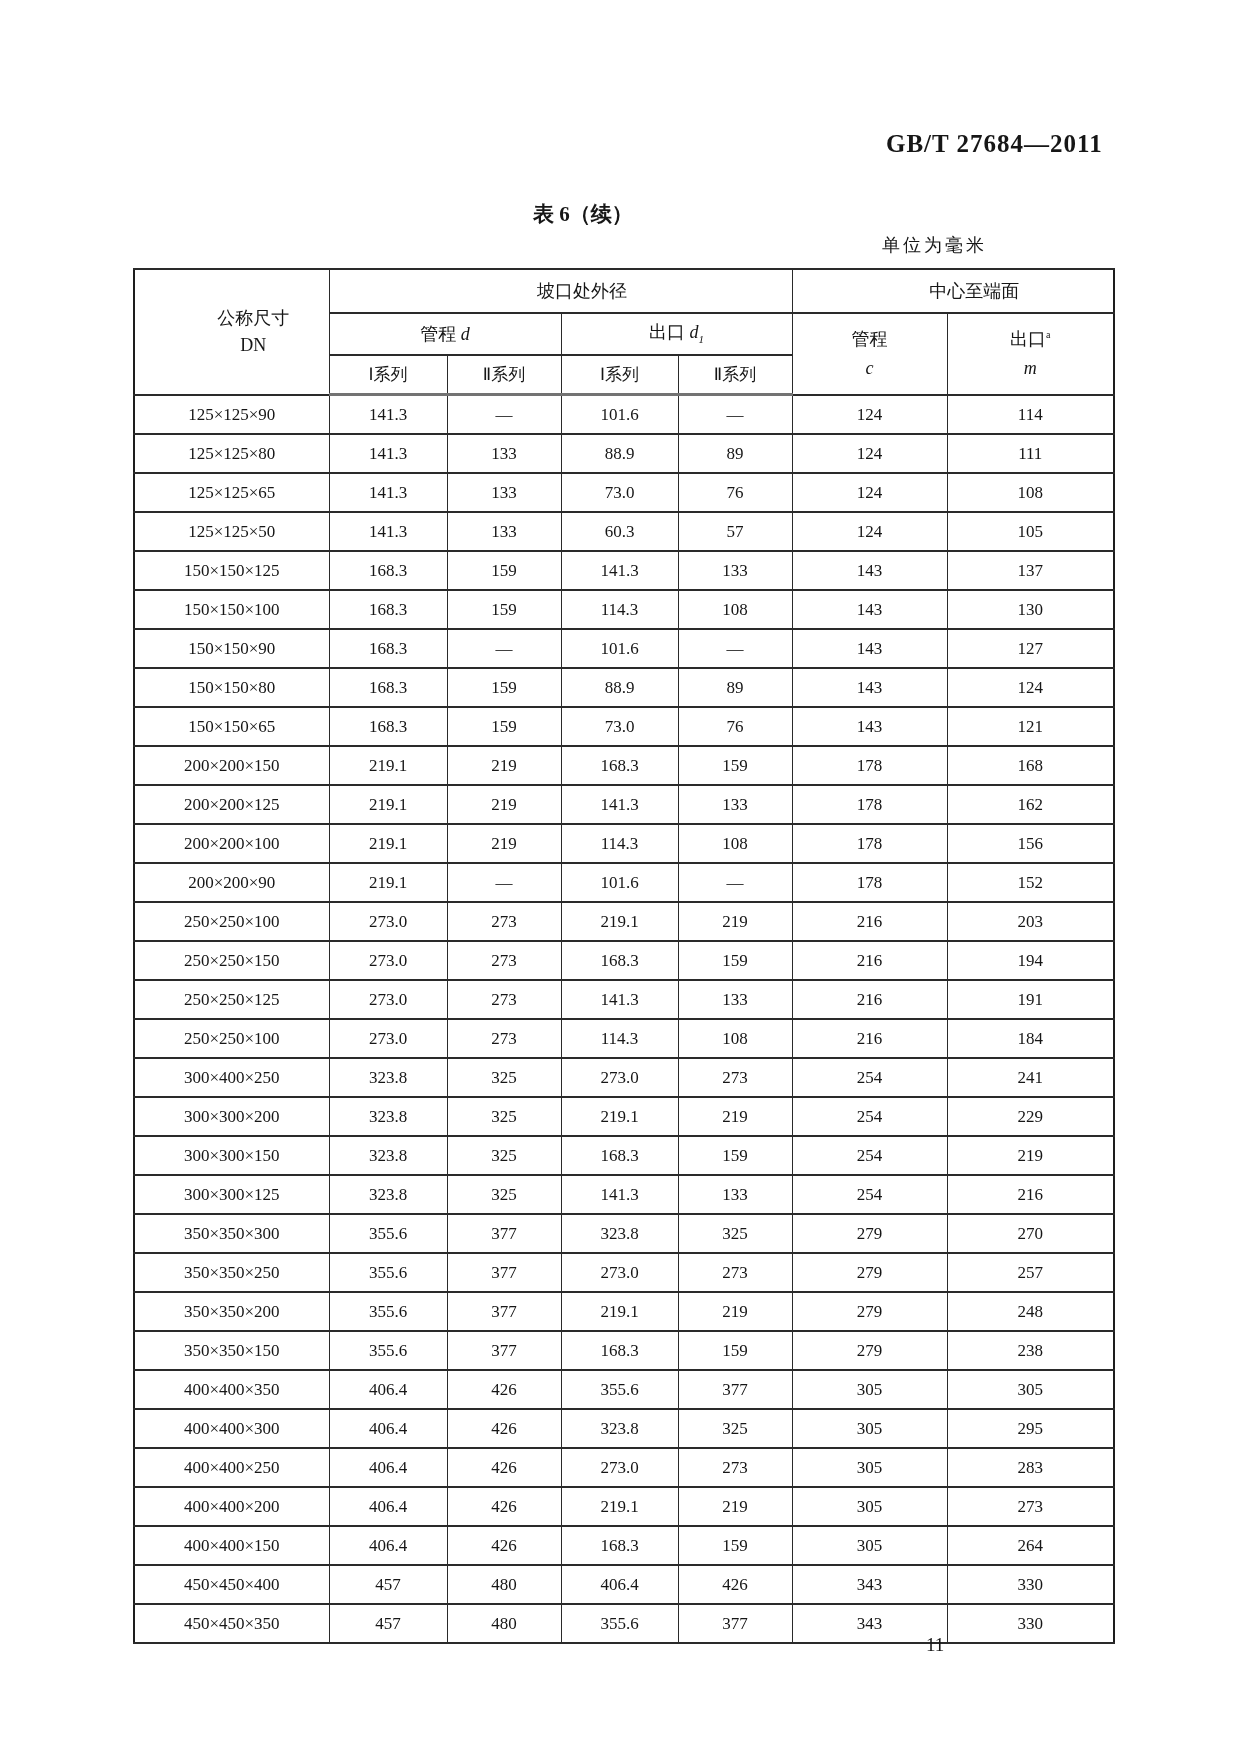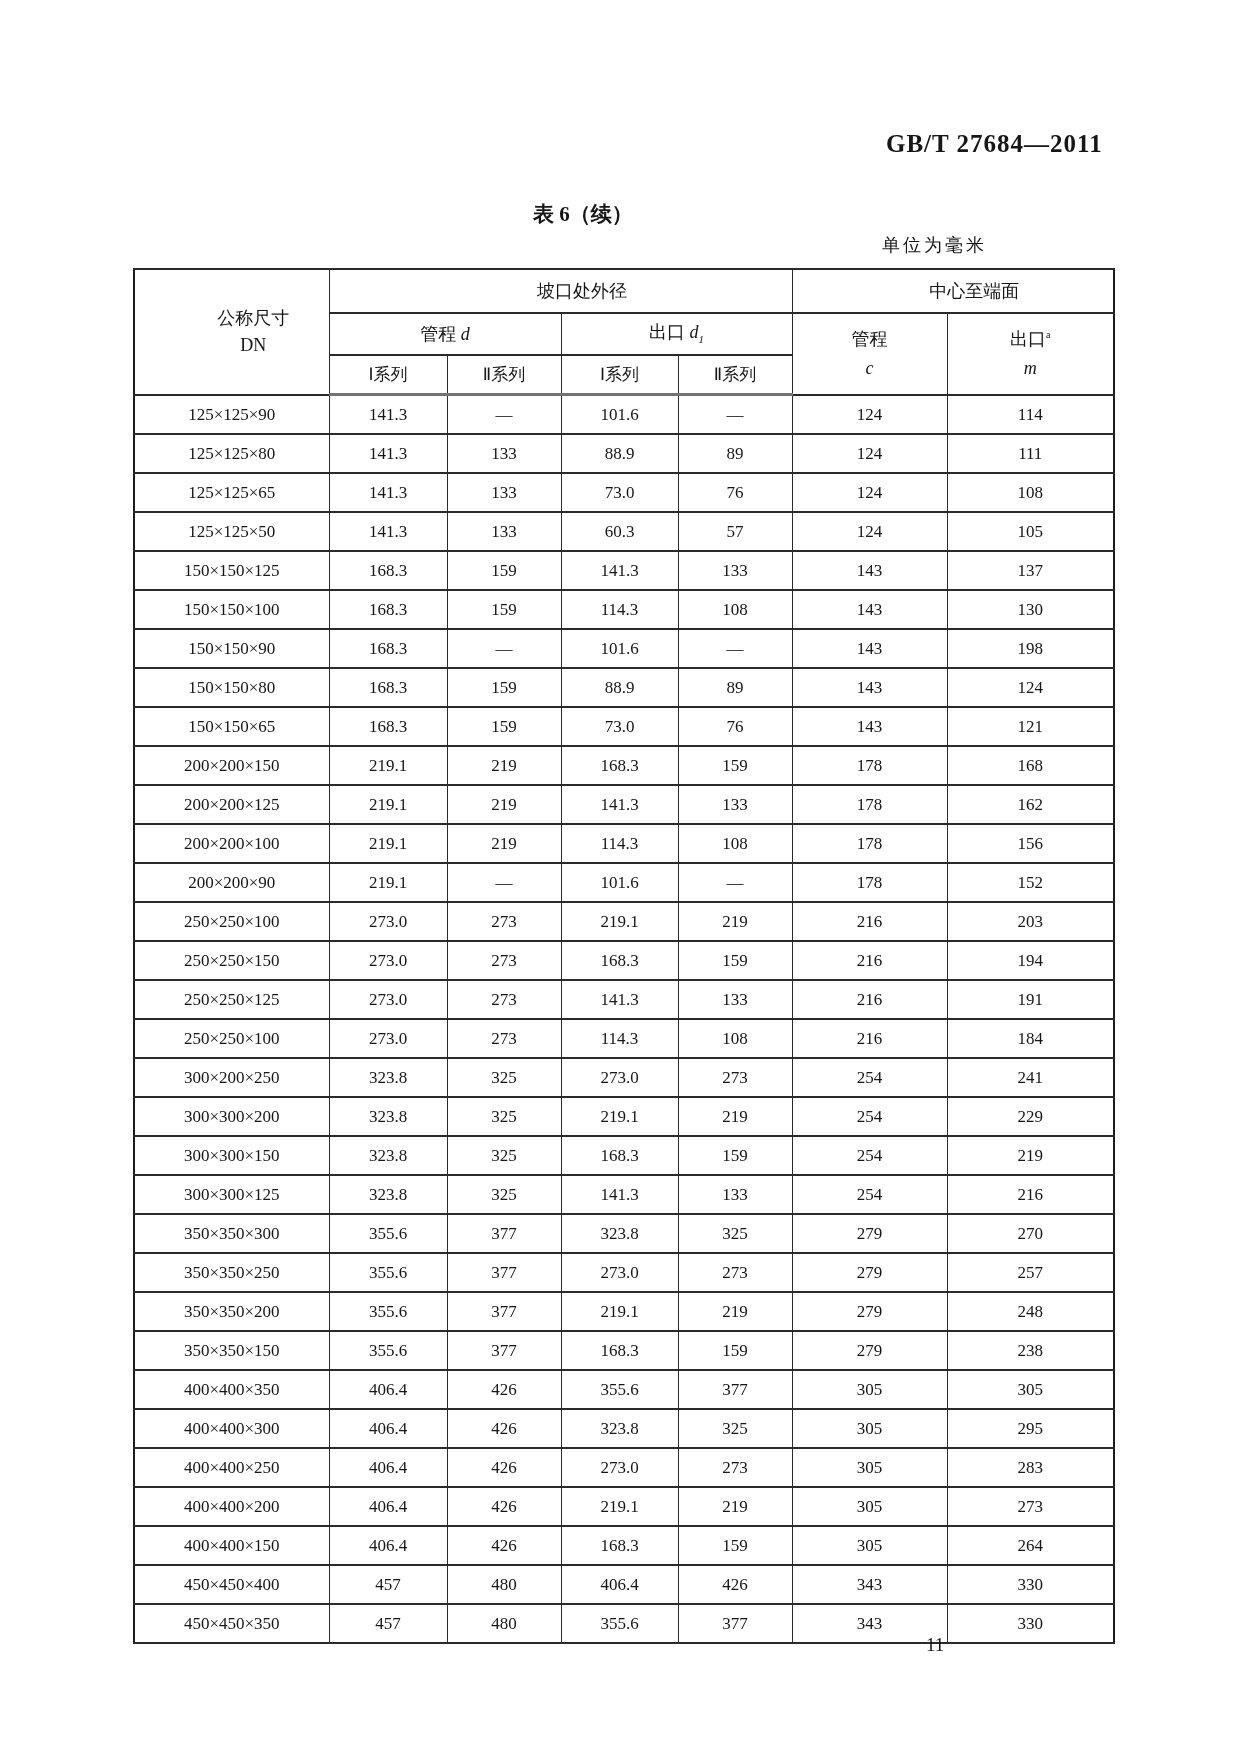--- a/index.html
+++ b/index.html
@@ -189,21 +189,21 @@
           <td>143</td>
           <td>130</td>
         </tr>
         <tr>
           <td>150×150×90</td>
           <td>168.3</td>
           <td>—</td>
           <td>101.6</td>
           <td>—</td>
           <td>143</td>
-          <td>198</td>
+          <td>127</td>
         </tr>
         <tr>
           <td>150×150×80</td>
           <td>168.3</td>
           <td>159</td>
           <td>88.9</td>
           <td>89</td>
           <td>143</td>
           <td>124</td>
         </tr>
@@ -282,21 +282,21 @@
         <tr>
           <td>250×250×100</td>
           <td>273.0</td>
           <td>273</td>
           <td>114.3</td>
           <td>108</td>
           <td>216</td>
           <td>184</td>
         </tr>
         <tr>
-          <td>300×200×250</td>
+          <td>300×400×250</td>
           <td>323.8</td>
           <td>325</td>
           <td>273.0</td>
           <td>273</td>
           <td>254</td>
           <td>241</td>
         </tr>
         <tr>
           <td>300×300×200</td>
           <td>323.8</td>

